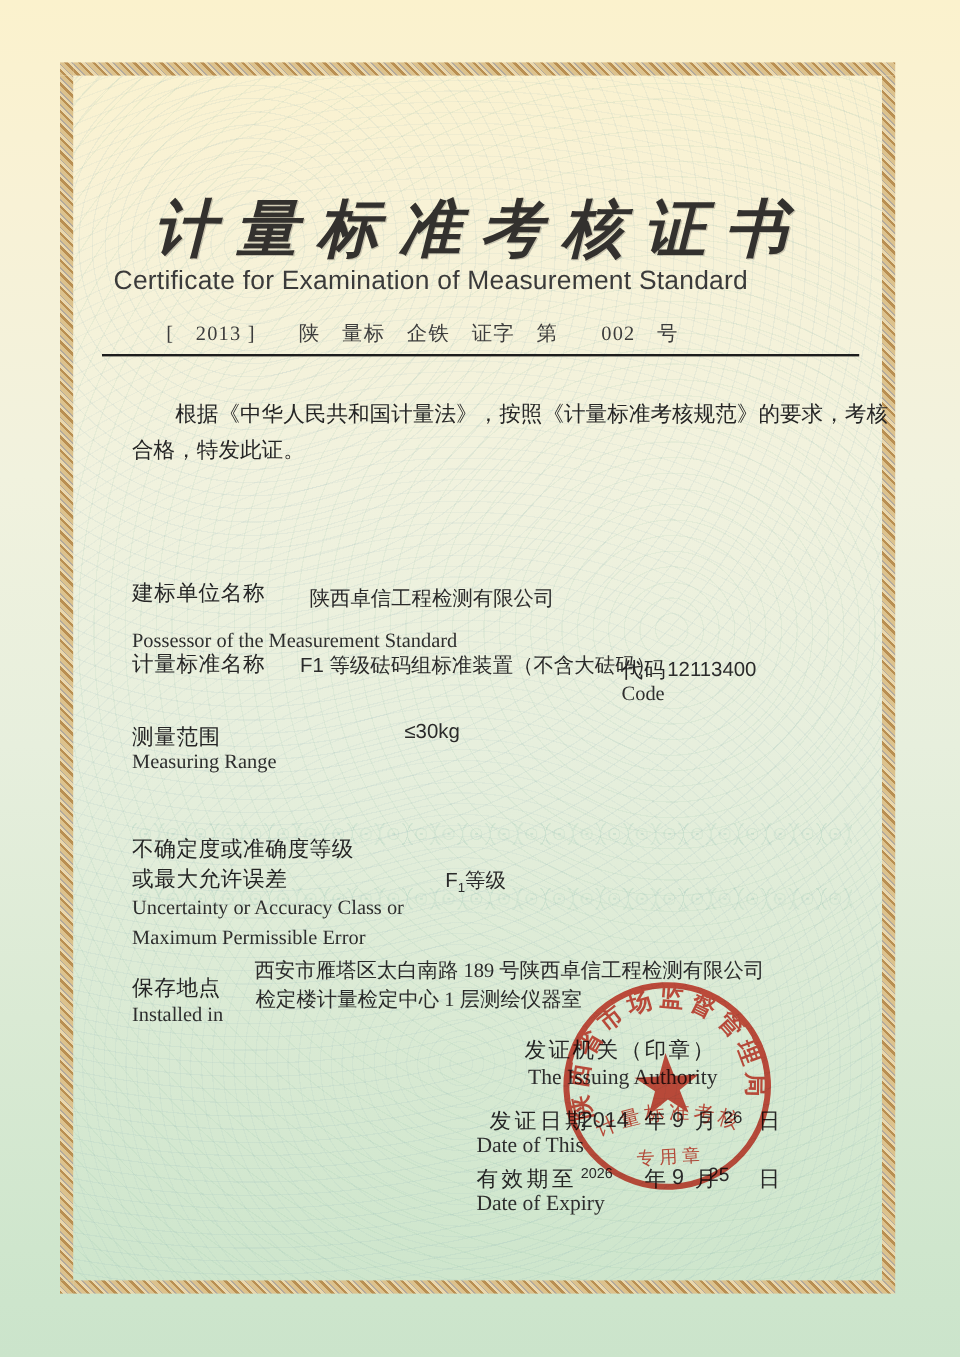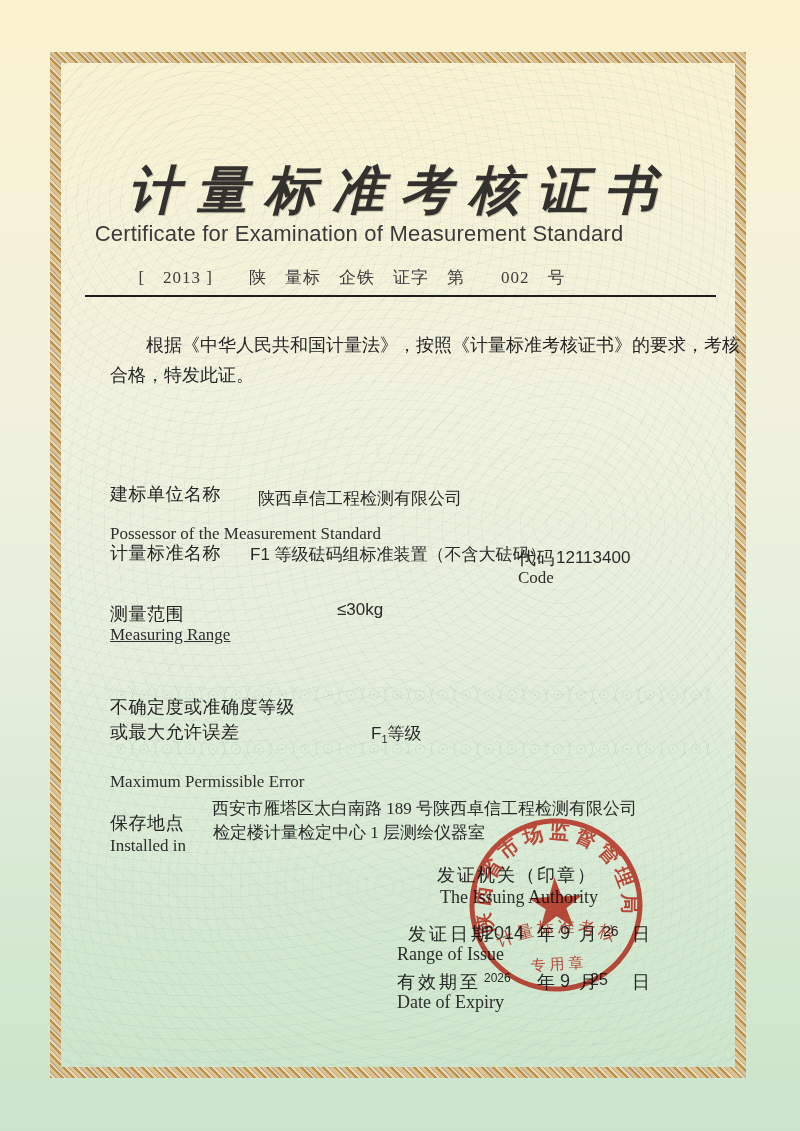--- a/index.html
+++ b/index.html
@@ -41,57 +41,58 @@
   <div class="abs inner"></div>
   <div class="abs gold-frame"></div>
   <div class="abs ring-band" style="left:110px;top:686px;width:600px;"></div>
   <div class="abs ring-band" style="left:110px;top:740px;width:600px;"></div>
 
   <div class="abs title-cn">计量标准考核证书</div>
   <div class="abs title-en">Certificate for Examination of  Measurement Standard</div>
   <div class="abs cert-no">[　2013 ]　　陕　量标　企铁　证字　第　　002　号</div>
   <div class="abs rule"></div>
 
-  <div class="abs para-cn cn">根据《中华人民共和国计量法》，按照《计量标准考核证书》的要求，考核合格，特发此证。</div>
+  <div class="abs para-cn cn">根据《中华人民共和国计量法》，按照《计量标准考核规范》的要求，考核合格，特发此证。</div>
 
   <div class="abs lbl cn" style="left:110px;top:482px;">建标单位名称</div>
   <div class="abs val val-sans" style="left:258px;top:487px;">陕西卓信工程检测有限公司</div>
   <div class="abs lbl-en" style="left:110px;top:524px;">Possessor of the Measurement Standard</div>
 
   <div class="abs lbl cn" style="left:110px;top:541px;">计量标准名称</div>
   <div class="abs val val-sans" style="left:250px;top:543px;">F1 等级砝码组标准装置（不含大砝码）</div>
   <div class="abs lbl cn" style="left:518px;top:546px;">代码</div>
   <div class="abs val val-sans" style="left:556px;top:548px;">12113400</div>
   <div class="abs lbl-en" style="left:518px;top:568px;">Code</div>
 
   <div class="abs lbl cn" style="left:110px;top:602px;">测量范围</div>
   <div class="abs val val-sans" style="left:337px;top:600px;">≤30kg</div>
-  <div class="abs lbl-en" style="left:110px;top:625px;text-decoration:underline;">Measuring Range</div>
+  <div class="abs lbl-en" style="left:110px;top:625px;">Measuring Range</div>
 
   <div class="abs lbl cn" style="left:110px;top:695px;">不确定度或准确度等级</div>
   <div class="abs lbl cn" style="left:110px;top:720px;">或最大允许误差</div>
   <div class="abs val val-sans" style="left:371px;top:722px;"><span>F</span><sub>1</sub><span>等级</span></div>
+  <div class="abs lbl-en" style="left:110px;top:747px;">Uncertainty or Accuracy Class or</div>
   <div class="abs lbl-en" style="left:110px;top:772px;">Maximum Permissible Error</div>
 
   <div class="abs val cn" style="left:212px;top:797px;">西安市雁塔区太白南路 189 号陕西卓信工程检测有限公司</div>
   <div class="abs val cn" style="left:213px;top:821px;">检定楼计量检定中心 1 层测绘仪器室</div>
   <div class="abs lbl cn" style="left:110px;top:811px;">保存地点</div>
   <div class="abs lbl-en" style="left:110px;top:836px;">Installed in</div>
 
   <div class="abs lbl cn" style="left:437px;top:863px;letter-spacing:2px;">发证机关（印章）</div>
   <div class="abs lbl-en" style="left:440px;top:887px;font-size:18px;">The Issuing Authority</div>
 
   <div class="abs lbl cn" style="left:408px;top:922px;letter-spacing:3px;">发证日期</div>
   <div class="abs val val-sans" style="left:484px;top:923px;font-size:18px;">2014</div>
   <div class="abs lbl cn" style="left:537px;top:922px;">年</div>
   <div class="abs val val-sans" style="left:560px;top:923px;font-size:18px;">9</div>
   <div class="abs lbl cn" style="left:579px;top:922px;">月</div>
   <div class="abs val val-sans" style="left:603px;top:923px;font-size:14px;">26</div>
   <div class="abs lbl cn" style="left:632px;top:922px;">日</div>
-  <div class="abs lbl-en" style="left:397px;top:944px;font-size:18px;">Range of Issue</div>
+  <div class="abs lbl-en" style="left:397px;top:944px;font-size:18px;">Date of This</div>
 
   <div class="abs lbl cn" style="left:397px;top:970px;letter-spacing:3px;">有效期至</div>
   <div class="abs val val-sans" style="left:484px;top:971px;font-size:12px;">2026</div>
   <div class="abs lbl cn" style="left:537px;top:970px;">年</div>
   <div class="abs val val-sans" style="left:560px;top:971px;font-size:18px;">9</div>
   <div class="abs lbl cn" style="left:579px;top:970px;">月</div>
   <div class="abs val val-sans" style="left:590px;top:971px;font-size:16px;">25</div>
   <div class="abs lbl cn" style="left:632px;top:970px;">日</div>
   <div class="abs lbl-en" style="left:397px;top:992px;font-size:18px;">Date of Expiry</div>
 

